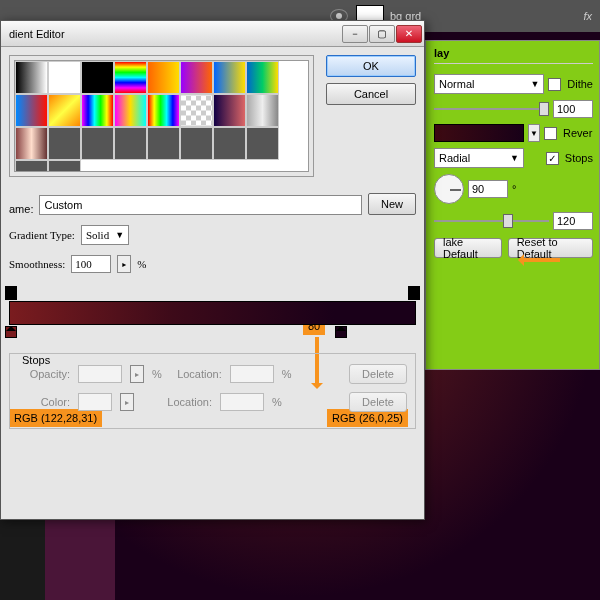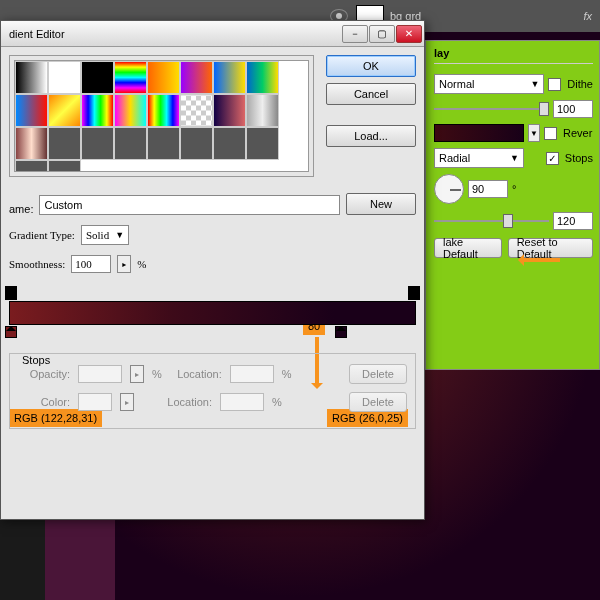--- a/index.html
+++ b/index.html
@@ -177,27 +177,26 @@
           <div class="sw" style="background: rgb(85, 85, 85);"></div>
           <div class="sw" style="background: rgb(85, 85, 85);"></div>
           <div class="sw" style="background: rgb(85, 85, 85);"></div>
           <div class="sw" style="background: rgb(85, 85, 85);"></div>
         </div>
     </div>
     <div class="dialog-right">
       <div class="dlg-btn primary">OK</div>
       <div class="dlg-btn">Cancel</div>
       <div style="height:8px"></div>
-      <div class="dlg-btn">Load...</div>
     </div>
 
     <div class="name-row">
       <span>ame:</span>
       <input value="Custom" style="">
-      <div class="dlg-btn" style="width:70px">New</div>
+      <div class="dlg-btn" style="width:48px">New</div>
     </div>
 
     <div class="type-row">
       <span>Gradient Type:</span>
       <div class="tiny-select">
           <span>Solid</span>
           <span class="arrow">▼</span>
         </div>
     </div>
 

